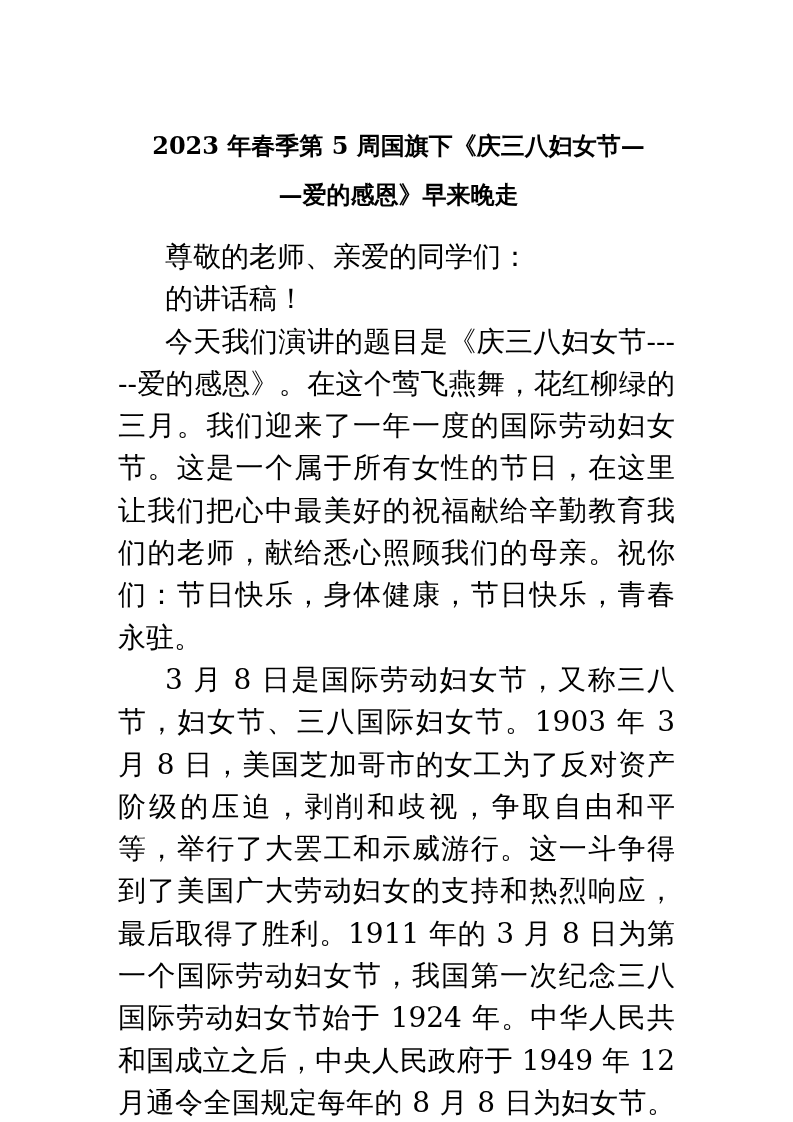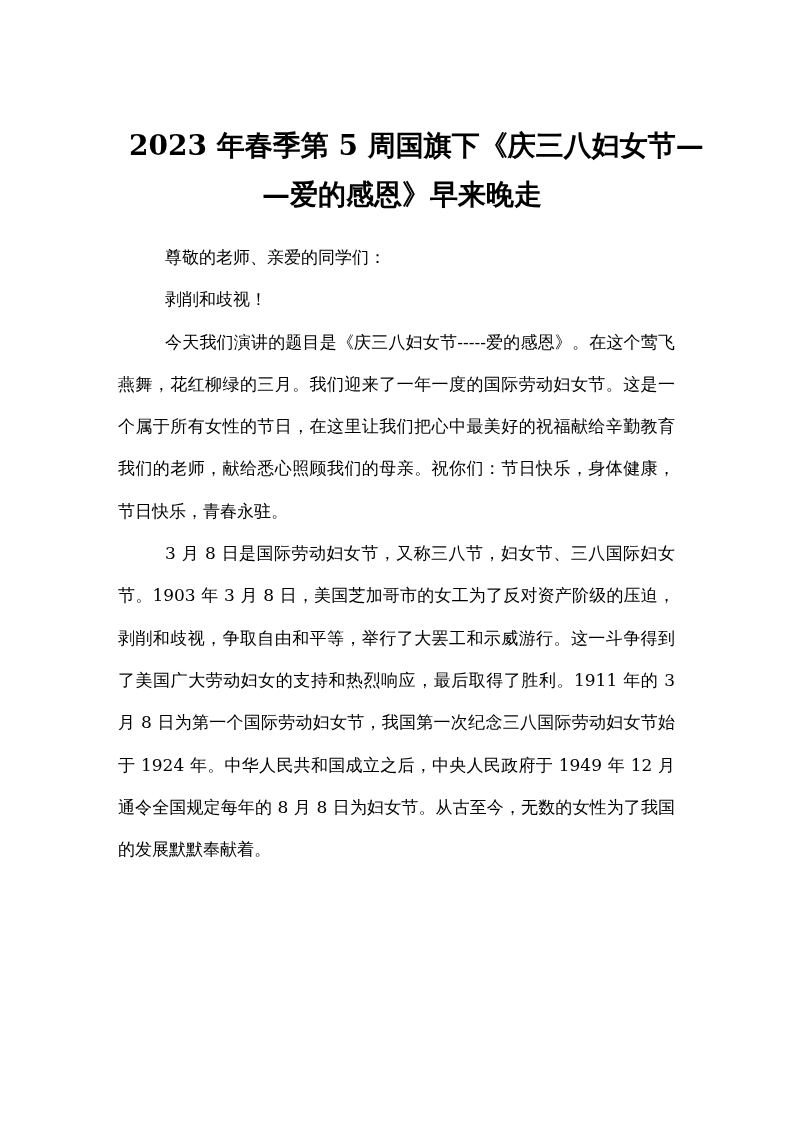--- a/index.html
+++ b/index.html
@@ -13,51 +13,51 @@
     width: 793px;
     height: 1122px;
     margin: 0;
     padding: 121px 118px 0 118px;
     background: #ffffff;
     color: #000000;
     font-family: "DejaVu Serif", "Liberation Serif", serif;
     overflow: hidden;
   }
   .title {
-    margin: 0 0 17px 11px;
-    font-size: 28px;
+    margin: 0 0 17px 4px;
+    font-size: 24px;
     line-height: 49px;
     font-weight: bold;
     text-align: center;
     color: #000000;
   }
   .title-line {
     display: block;
     white-space: nowrap;
   }
   .para {
     margin: 0;
-    font-size: 17px;
+    font-size: 28px;
     line-height: 42.3px;
     text-align: justify;
     text-justify: inter-ideograph;
     text-indent: 47px;
     color: #000000;
   }
 </style>
 </head>
 <body>
 
 <div class="page">
   <h1 class="title">
     <span class="title-line">2023 年春季第 5 周国旗下《庆三八妇女节—</span>
     <span class="title-line">—爱的感恩》早来晚走</span>
   </h1>
 
   <p class="para">尊敬的老师、亲爱的同学们：</p>
 
-  <p class="para">剥削和歧视！</p>
+  <p class="para">的讲话稿！</p>
 
   <p class="para">今天我们演讲的题目是《庆三八妇女节-----爱的感恩》。在这个莺飞燕舞，花红柳绿的三月。我们迎来了一年一度的国际劳动妇女节。这是一个属于所有女性的节日，在这里让我们把心中最美好的祝福献给辛勤教育我们的老师，献给悉心照顾我们的母亲。祝你们：节日快乐，身体健康，节日快乐，青春永驻。</p>
 
   <p class="para">3 月 8 日是国际劳动妇女节，又称三八节，妇女节、三八国际妇女节。1903 年 3 月 8 日，美国芝加哥市的女工为了反对资产阶级的压迫，剥削和歧视，争取自由和平等，举行了大罢工和示威游行。这一斗争得到了美国广大劳动妇女的支持和热烈响应，最后取得了胜利。1911 年的 3 月 8 日为第一个国际劳动妇女节，我国第一次纪念三八国际劳动妇女节始于 1924 年。中华人民共和国成立之后，中央人民政府于 1949 年 12 月通令全国规定每年的 8 月 8 日为妇女节。从古至今，无数的女性为了我国的发展默默奉献着。</p>
 
 </div>
 
 </body></html>

